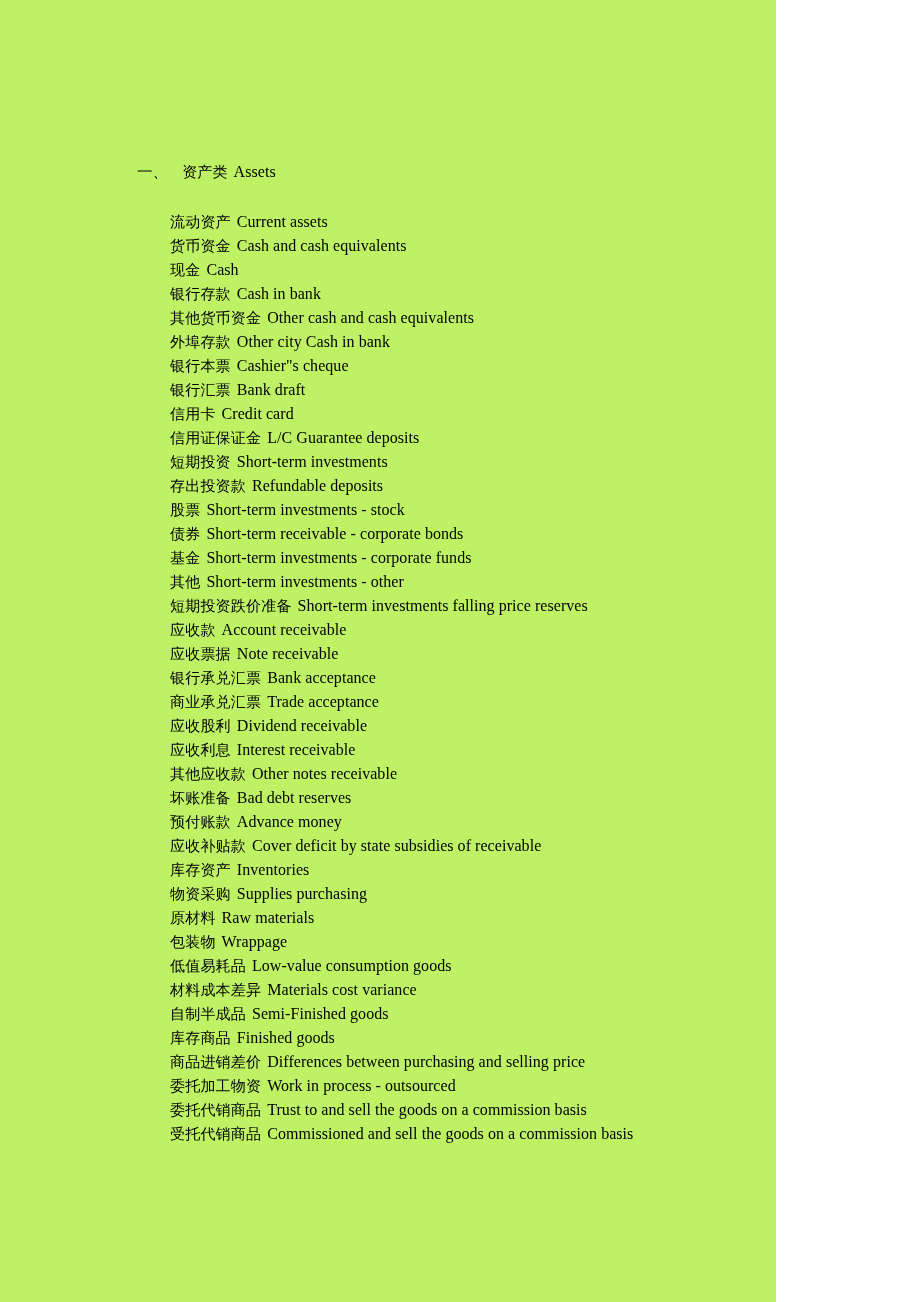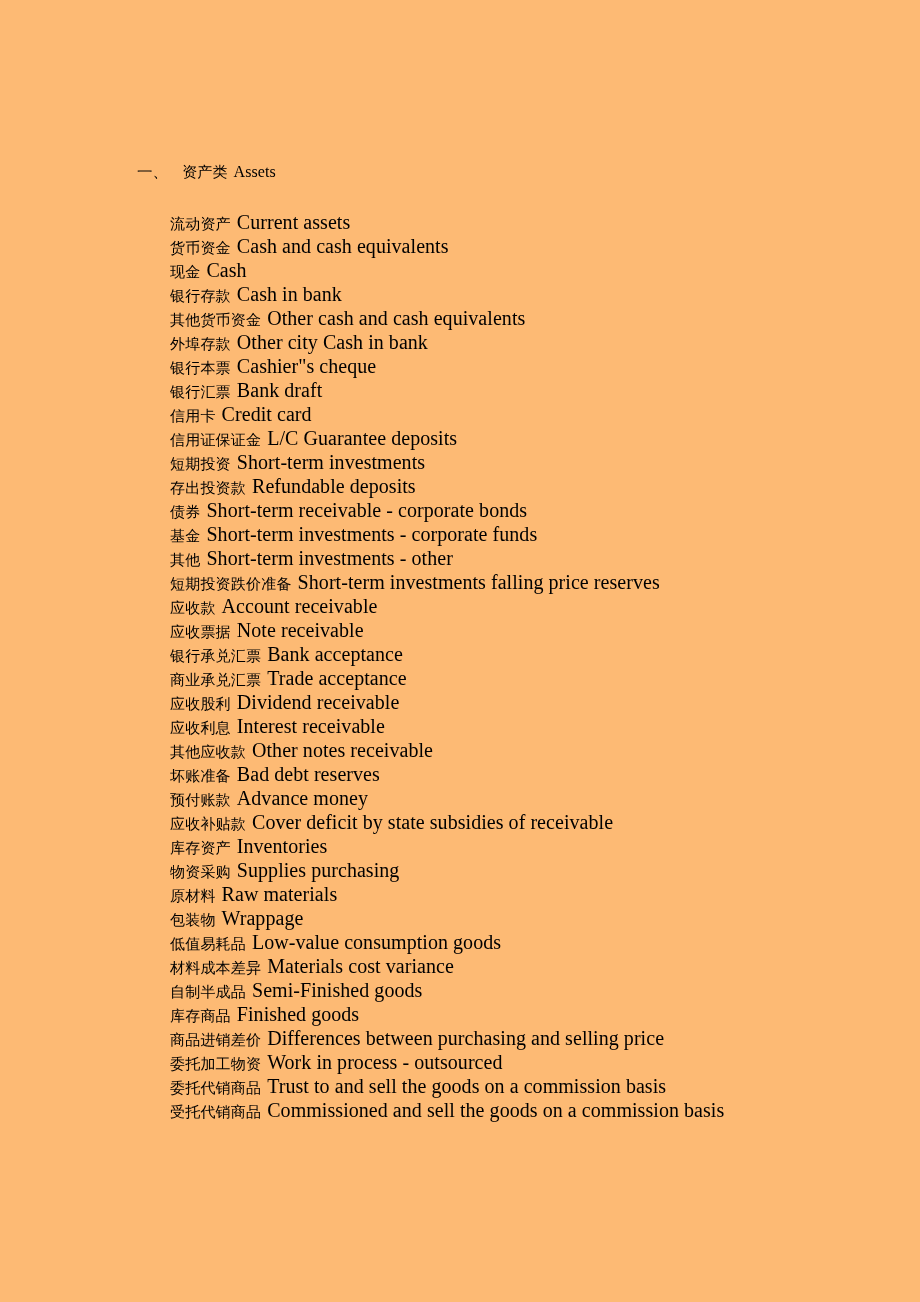--- a/index.html
+++ b/index.html
@@ -15,23 +15,23 @@
     overflow: hidden;
     font-family: "Liberation Serif", "DejaVu Serif", serif;
     color: #000000;
     -webkit-font-smoothing: antialiased;
   }
 
   .page {
     position: absolute;
     left: 0;
     top: 0;
-    width: 920px;
+    width: 776px;
     height: 1302px;
-    background: #fdba74;
+    background: #bef264;
   }
 
   
   .section-heading {
     position: absolute;
     left: 137px;
     top: 162px;
     font-size: 15.5px;
     line-height: 20px;
     white-space: nowrap;
@@ -74,21 +74,21 @@
     font-family: "DejaVu Sans", "Liberation Sans", sans-serif;
     font-size: 15px;
     letter-spacing: 0.2px;
   }
   .term-row .gap {
     display: inline-block;
     width: 6px;
   }
   .term-row .en {
     font-family: "Liberation Serif", "DejaVu Serif", serif;
-    font-size: 20px;
+    font-size: 16px;
     letter-spacing: 0.05px;
   }
 </style>
 </head>
 <body>
 
 <div class="page">
 
   <div class="section-heading">
     <span class="ordinal">一、</span><span class="gap-ordinal"></span><span class="cn">资产类</span><span class="gap"></span><span class="en">Assets</span>
@@ -100,20 +100,21 @@
       <div class="term-row"><span class="cn">现金</span><span class="gap"></span><span class="en">Cash</span></div>
       <div class="term-row"><span class="cn">银行存款</span><span class="gap"></span><span class="en">Cash in bank</span></div>
       <div class="term-row"><span class="cn">其他货币资金</span><span class="gap"></span><span class="en">Other cash and cash equivalents</span></div>
       <div class="term-row"><span class="cn">外埠存款</span><span class="gap"></span><span class="en">Other city Cash in bank</span></div>
       <div class="term-row"><span class="cn">银行本票</span><span class="gap"></span><span class="en">Cashier"s cheque</span></div>
       <div class="term-row"><span class="cn">银行汇票</span><span class="gap"></span><span class="en">Bank draft</span></div>
       <div class="term-row"><span class="cn">信用卡</span><span class="gap"></span><span class="en">Credit card</span></div>
       <div class="term-row"><span class="cn">信用证保证金</span><span class="gap"></span><span class="en">L/C Guarantee deposits</span></div>
       <div class="term-row"><span class="cn">短期投资</span><span class="gap"></span><span class="en">Short-term investments</span></div>
       <div class="term-row"><span class="cn">存出投资款</span><span class="gap"></span><span class="en">Refundable deposits</span></div>
+      <div class="term-row"><span class="cn">股票</span><span class="gap"></span><span class="en">Short-term investments - stock</span></div>
       <div class="term-row"><span class="cn">债券</span><span class="gap"></span><span class="en">Short-term receivable - corporate bonds</span></div>
       <div class="term-row"><span class="cn">基金</span><span class="gap"></span><span class="en">Short-term investments - corporate funds</span></div>
       <div class="term-row"><span class="cn">其他</span><span class="gap"></span><span class="en">Short-term investments - other</span></div>
       <div class="term-row"><span class="cn">短期投资跌价准备</span><span class="gap"></span><span class="en">Short-term investments falling price reserves</span></div>
       <div class="term-row"><span class="cn">应收款</span><span class="gap"></span><span class="en">Account receivable</span></div>
       <div class="term-row"><span class="cn">应收票据</span><span class="gap"></span><span class="en">Note receivable</span></div>
       <div class="term-row"><span class="cn">银行承兑汇票</span><span class="gap"></span><span class="en">Bank acceptance</span></div>
       <div class="term-row"><span class="cn">商业承兑汇票</span><span class="gap"></span><span class="en">Trade acceptance</span></div>
       <div class="term-row"><span class="cn">应收股利</span><span class="gap"></span><span class="en">Dividend receivable</span></div>
       <div class="term-row"><span class="cn">应收利息</span><span class="gap"></span><span class="en">Interest receivable</span></div>

